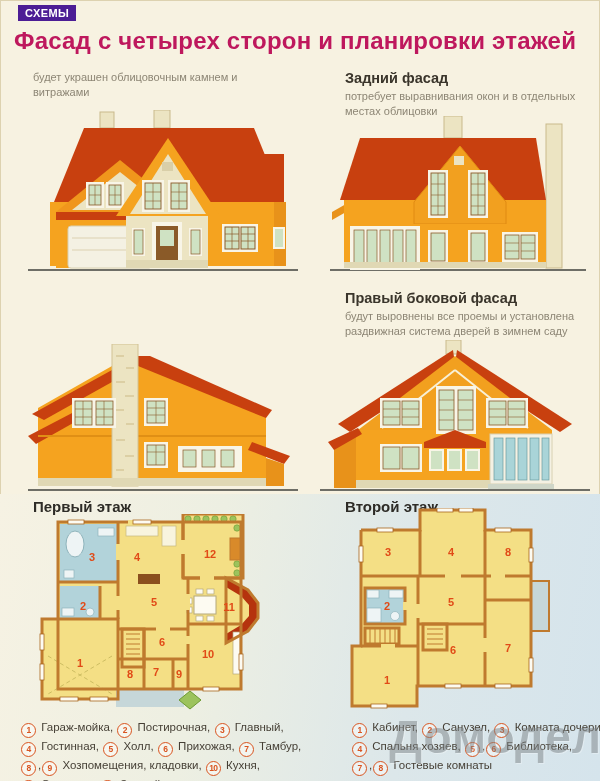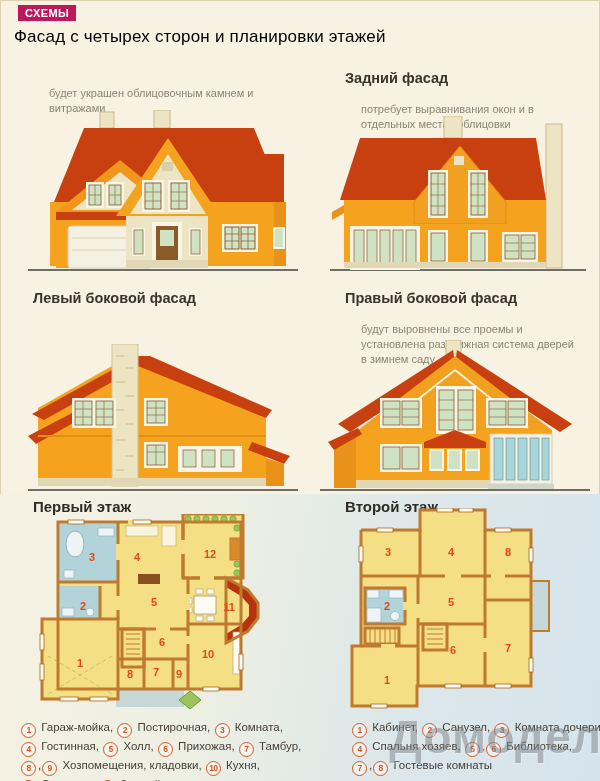--- a/index.html
+++ b/index.html
@@ -5,31 +5,31 @@
   html,body{margin:0;padding:0;}
   body{
     width:600px;height:781px;position:relative;overflow:hidden;
     background:#f7f2e1;
     font-family:"Liberation Sans","DejaVu Sans",sans-serif;
     box-shadow:inset 0 0 0 1px #ddd2b0;
   }
   .abs{position:absolute;}
   
   .badge{
-    left:18px;top:5px;background:#be185d;color:#ffffff;
+    left:18px;top:5px;background:#4c1d95;color:#ffffff;
     font-size:11px;font-weight:bold;padding:2px 7px 2px;letter-spacing:.4px;
   }
   .page-title{
-    left:14px;top:27px;color:#000000;font-size:17px;font-weight:normal;
+    left:14px;top:27px;color:#be185d;font-size:24px;font-weight:bold;
     letter-spacing:.2px;white-space:nowrap;
   }
   
   .sec{width:262px;}
   .sec h3{margin:0 0 3px;font-size:14.5px;font-weight:bold;color:#3a352b;}
-  .sec p{margin:16px;font-size:11px;line-height:1.35;color:#8d8675;}
+  .sec p{margin:0;font-size:11px;line-height:1.35;color:#8d8675;}
   .sec1{left:33px;top:70px;}
   .sec2{left:345px;top:70px;width:242px;}
   .sec3{left:33px;top:290px;width:278px;}
   .sec4{left:345px;top:290px;width:248px;}
   
   .bottom-bg{
     left:0;top:494px;width:600px;height:287px;
     background:linear-gradient(100deg,#f6f2e3 0%,#edefe2 35%,#dce7ea 68%,#d5e4ec 100%);
   }
   .plan-heading{font-size:15px;font-weight:bold;color:#2e2c27;white-space:nowrap;}
@@ -68,21 +68,20 @@
 <div class="abs page-title">Фасад с четырех сторон и планировки этажей</div>
 
 <div class="abs sec sec1">
   <p>будет украшен облицовочным камнем и витражами</p>
 </div>
 <div class="abs sec sec2">
   <h3>Задний фасад</h3>
   <p>потребует выравнивания окон и в отдельных местах облицовки</p>
 </div>
 <div class="abs sec sec3">
-  <h3>Левый боковой фасад</h3>
 </div>
 <div class="abs sec sec4">
   <h3>Правый боковой фасад</h3>
   <p>будут выровнены все проемы и установлена раздвижная система дверей в зимнем саду</p>
 </div>
 
 <div class="abs" style="left:28px;top:110px;">
 <svg width="272" height="168" viewBox="0 0 272 168">
   <line x1="0" y1="160" x2="270" y2="160" stroke="#6e6e66" stroke-width="2"></line>
   <rect x="72" y="2" width="14" height="16" fill="#ece4c2" stroke="#c9b98c"></rect>
@@ -358,21 +357,21 @@
   <span class="rnum" style="left:42px;top:98px;">2</span>
   <span class="rnum" style="left:43px;top:44px;">3</span>
   <span class="rnum" style="left:106px;top:44px;">4</span>
   <span class="rnum" style="left:106px;top:94px;">5</span>
   <span class="rnum" style="left:108px;top:142px;">6</span>
   <span class="rnum" style="left:163px;top:140px;">7</span>
   <span class="rnum" style="left:163px;top:44px;">8</span>
 </div>
 
 <div class="abs legend legend-first">
-    <div class="legend-line"><span class="lnum">1</span><span> Гараж-мойка, </span><span class="lnum">2</span><span> Постирочная, </span><span class="lnum">3</span><span> Комната, </span></div>
+    <div class="legend-line"><span class="lnum">1</span><span> Гараж-мойка, </span><span class="lnum">2</span><span> Постирочная, </span><span class="lnum">3</span><span> Главный, </span></div>
     <div class="legend-line"><span class="lnum">4</span><span> Гостинная, </span><span class="lnum">5</span><span> Холл, </span><span class="lnum">6</span><span> Прихожая, </span><span class="lnum">7</span><span> Тамбур, </span></div>
     <div class="legend-line"><span class="lnum">8</span>,<span class="lnum">9</span><span> Хозпомещения, кладовки, </span><span class="lnum">10</span><span> Кухня, </span></div>
     <div class="legend-line"><span class="lnum">11</span><span> Столовая, </span><span class="lnum">12</span><span> Зимний сад </span></div>
   </div>
 <div class="abs legend legend-second">
     <div class="legend-line"><span class="lnum">1</span><span> Кабинет, </span><span class="lnum">2</span><span> Санузел, </span><span class="lnum">3</span><span> Комната дочери, </span></div>
     <div class="legend-line"><span class="lnum">4</span><span> Спальня хозяев, </span><span class="lnum">5</span>,<span class="lnum">6</span><span> Библиотека, </span></div>
     <div class="legend-line"><span class="lnum">7</span>,<span class="lnum">8</span><span> Гостевые комнаты </span></div>
   </div>
 

